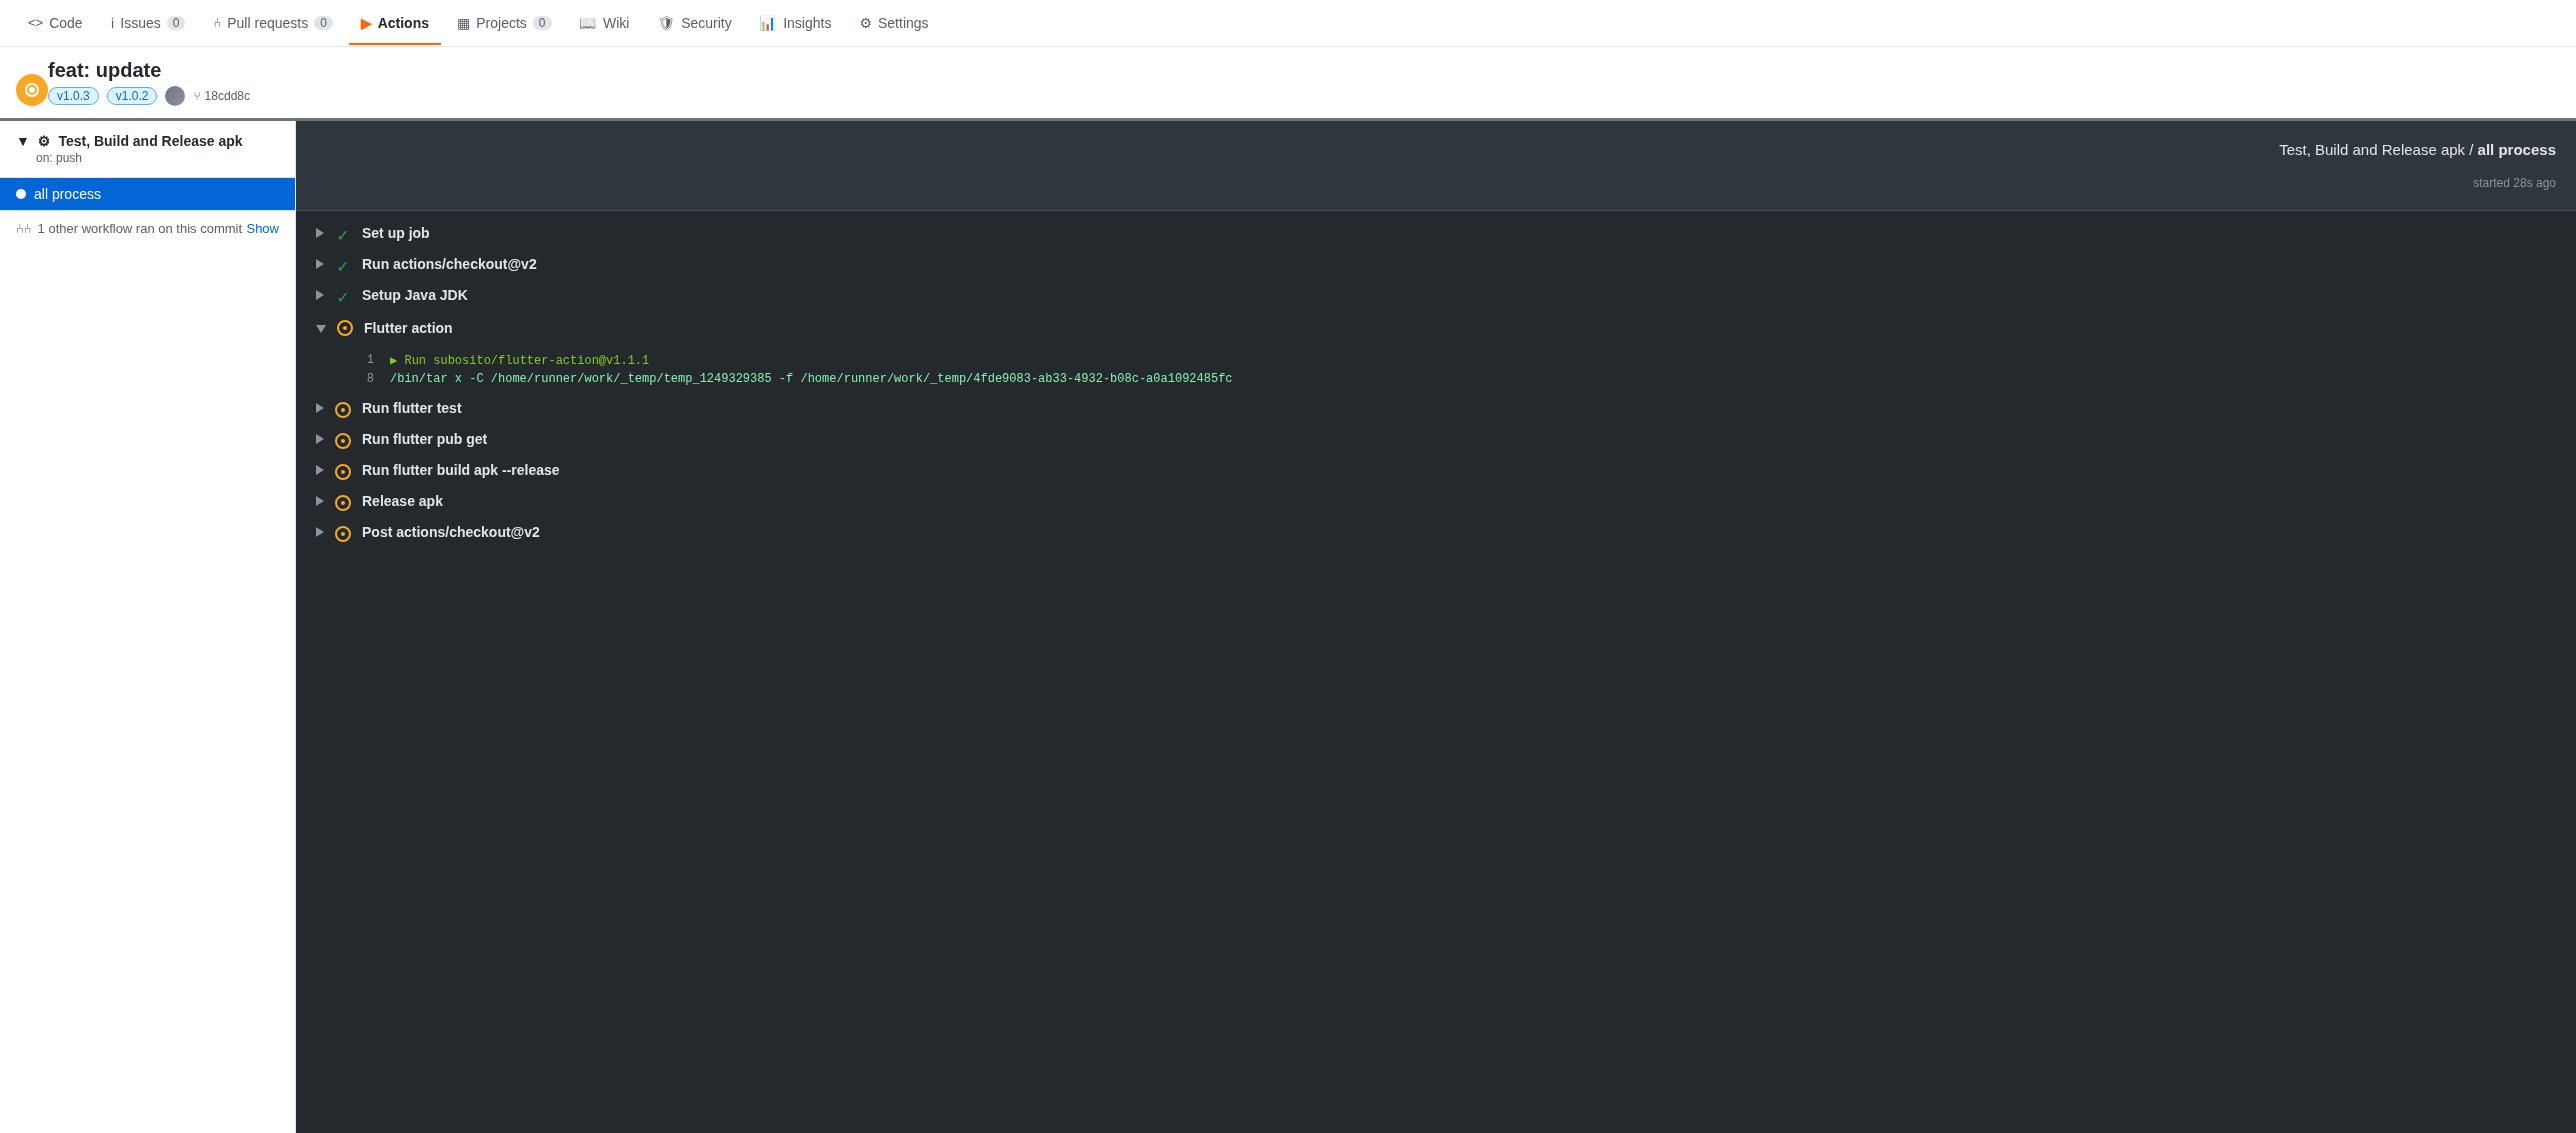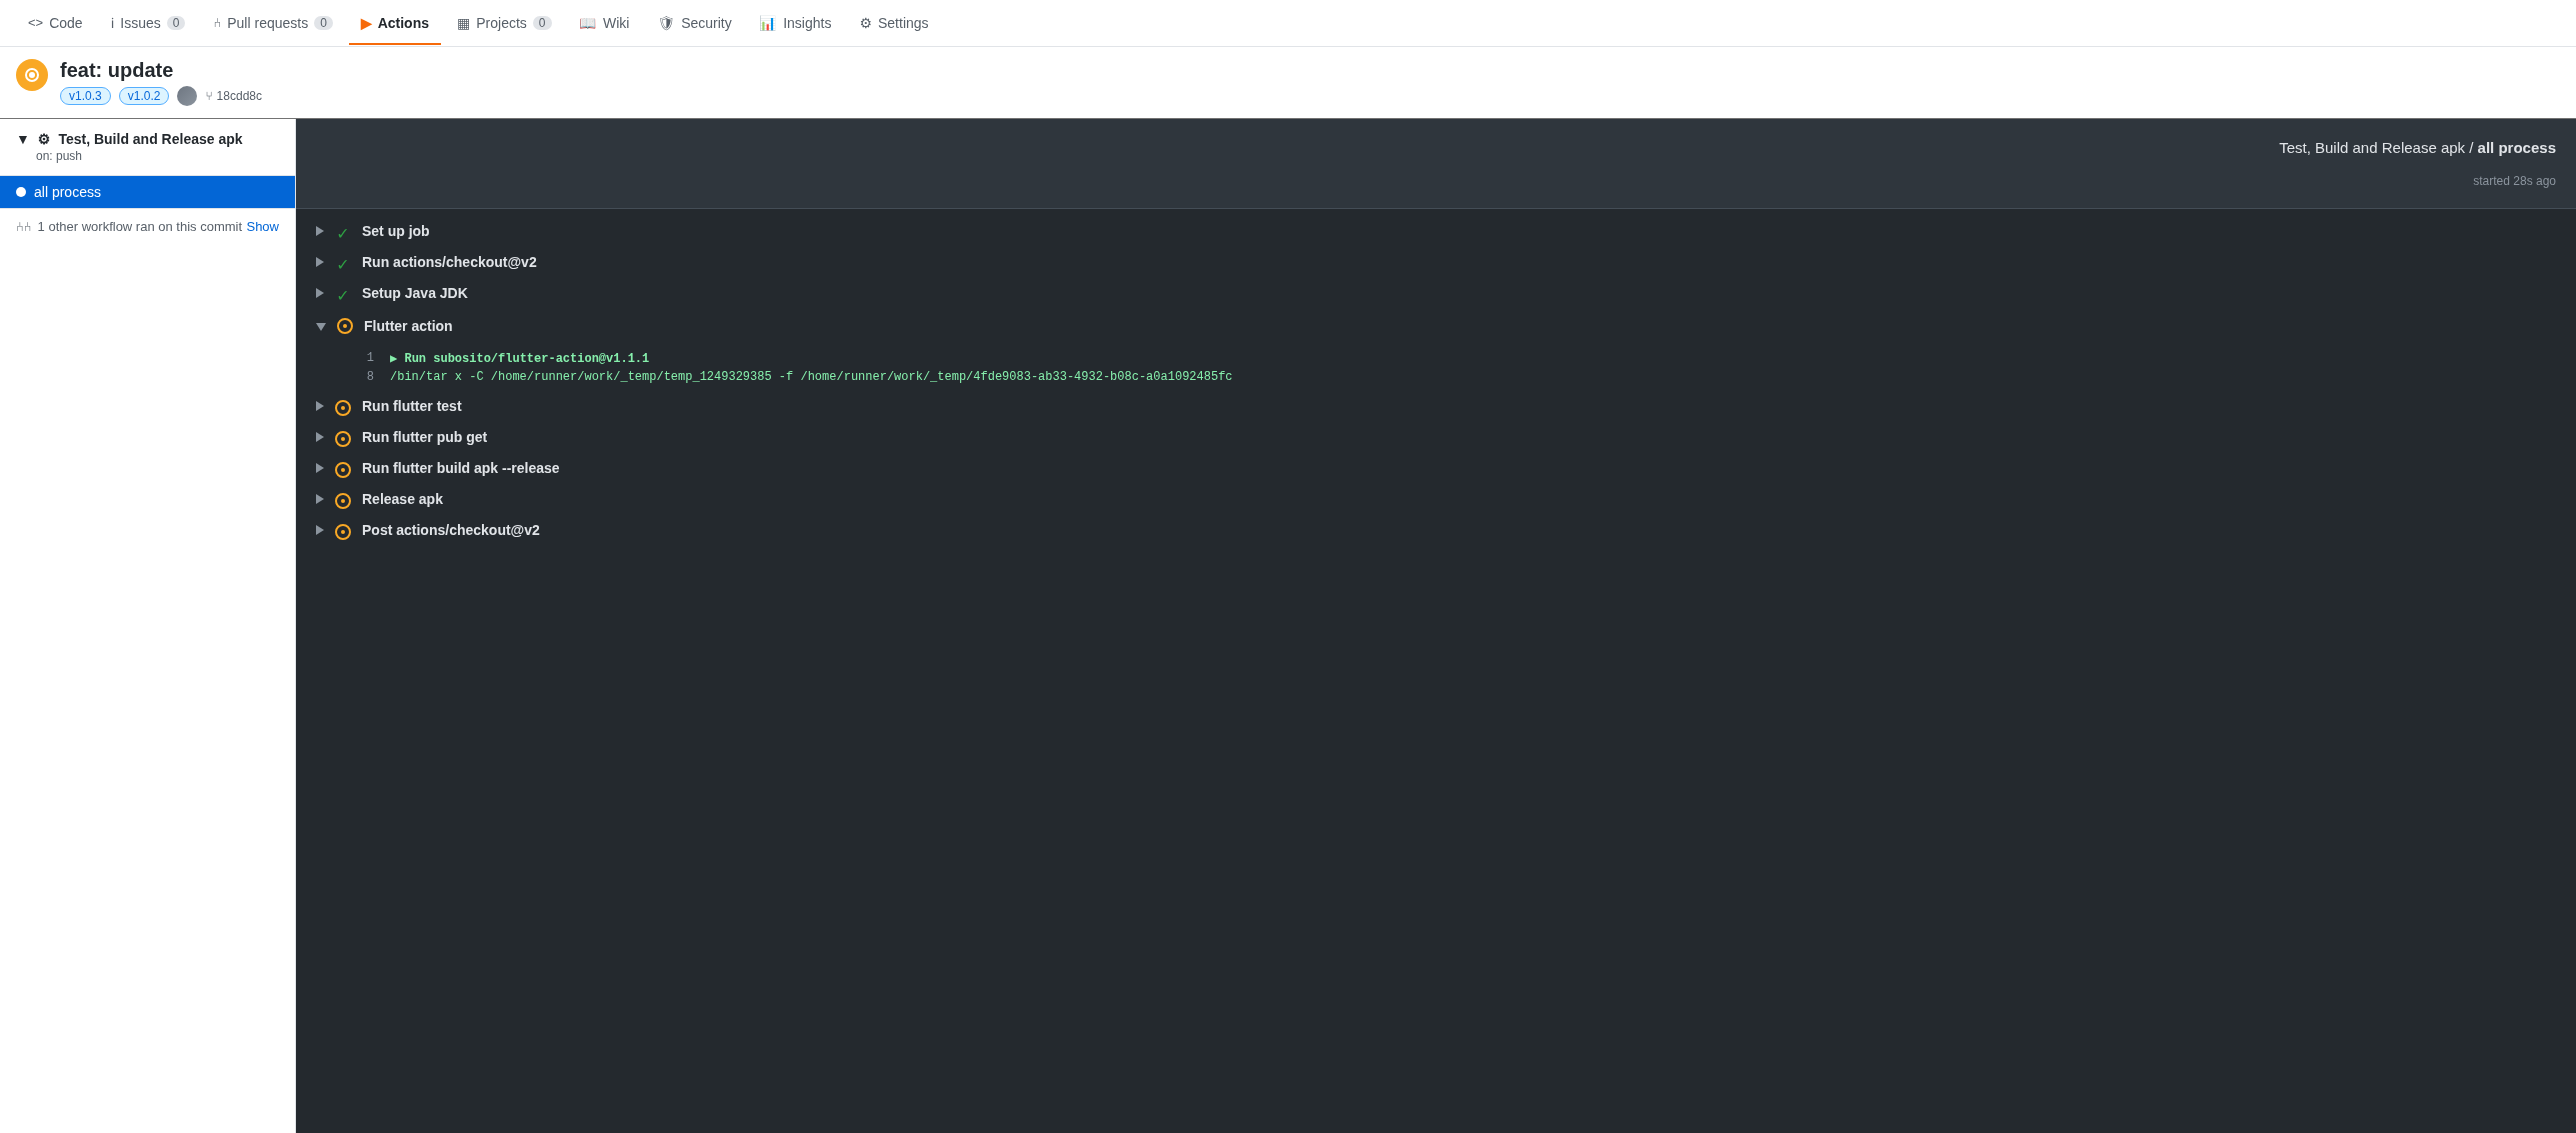--- a/index.html
+++ b/index.html
@@ -32,24 +32,23 @@
       background: #e1e4e8;
       border-radius: 20px;
       padding: 0 6px;
       font-size: 12px;
       color: #586069;
     }
 
     
     .commit-header {
       display: flex;
-      align-items: flex-start;
+      align-items: flex-end;
       padding: 12px 16px;
-      border-bottom: 1px solid #737373;
-      gap: 12px;
+      border-bottom: 3px solid #737373;
     }
     .commit-status-icon {
       width: 32px;
       height: 32px;
       border-radius: 50%;
       background: #f9a825;
       display: flex;
       align-items: center;
       justify-content: center;
       flex-shrink: 0;
@@ -250,22 +249,21 @@
     .log-line-num {
       color: #8b949e;
       min-width: 20px;
       text-align: right;
       user-select: none;
     }
     .log-line-content {
       color: #8b949e;
     }
     .log-line-content.run-cmd {
-      color: #86efac;
-      font-weight: bold;
+      color: #84cc16;
     }
     .log-line-content.path-cmd {
       color: #86efac;
     }
 
     
     .tri-right { display: inline-block; width: 0; height: 0; border-top: 5px solid transparent; border-bottom: 5px solid transparent; border-left: 8px solid #8b949e; }
     .tri-down { display: inline-block; width: 0; height: 0; border-left: 5px solid transparent; border-right: 5px solid transparent; border-top: 8px solid #8b949e; }
 
     

